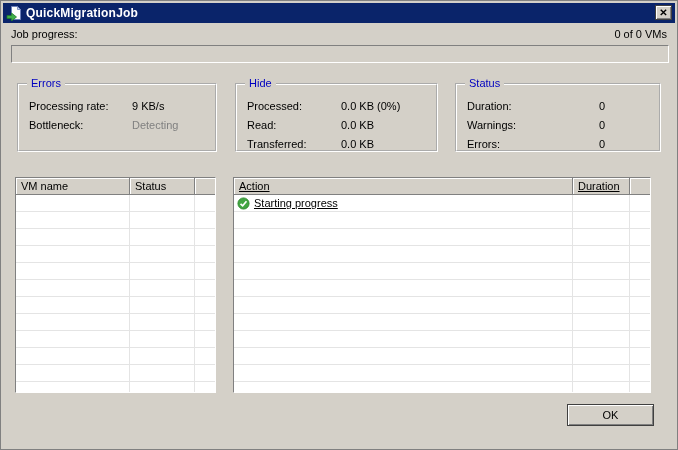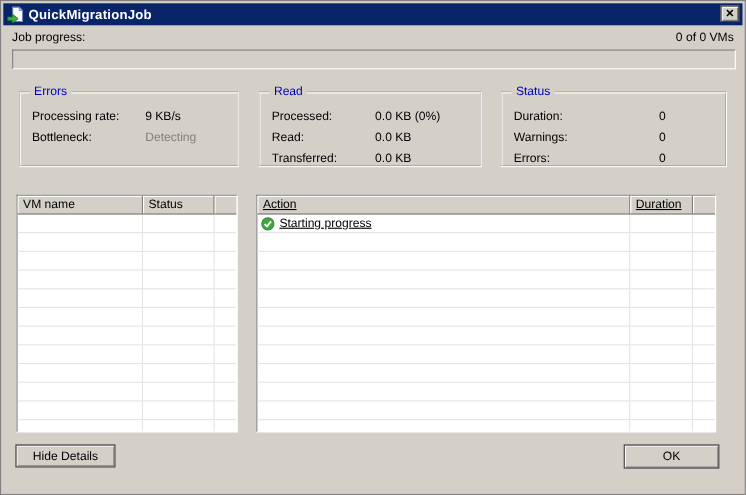--- a/index.html
+++ b/index.html
@@ -94,21 +94,21 @@
           <span class="grp-val">9 KB/s</span>
         </div>
         <div class="grp-row">
           <span>Bottleneck:</span>
           <span class="grp-val muted">Detecting</span>
         </div>
       </div>
   </div>
 
   <div class="groupbox" id="gb-data">
-    <span class="legend">Read</span>
+    <span class="legend">Hide</span>
     <div class="grp-body" id="data-body">
         <div class="grp-row">
           <span>Processed:</span>
           <span class="grp-val">0.0 KB (0%)</span>
         </div>
         <div class="grp-row">
           <span>Read:</span>
           <span class="grp-val">0.0 KB</span>
         </div>
         <div class="grp-row">
@@ -270,16 +270,15 @@
         <div class="lv-cell" style="width: 57px;"></div>
         <div class="lv-cell last" style="width: 20px;"></div>
       </div>
       <div class="lv-row">
         <div class="lv-cell" style="width: 339px;"></div>
         <div class="lv-cell" style="width: 57px;"></div>
         <div class="lv-cell last" style="width: 20px;"></div>
       </div>
     </div>
 
-  <button class="btn" id="btn-hide">Hide Details</button>
   <button class="btn" id="btn-ok">OK</button>
 
 </div>
 
 </body></html>

